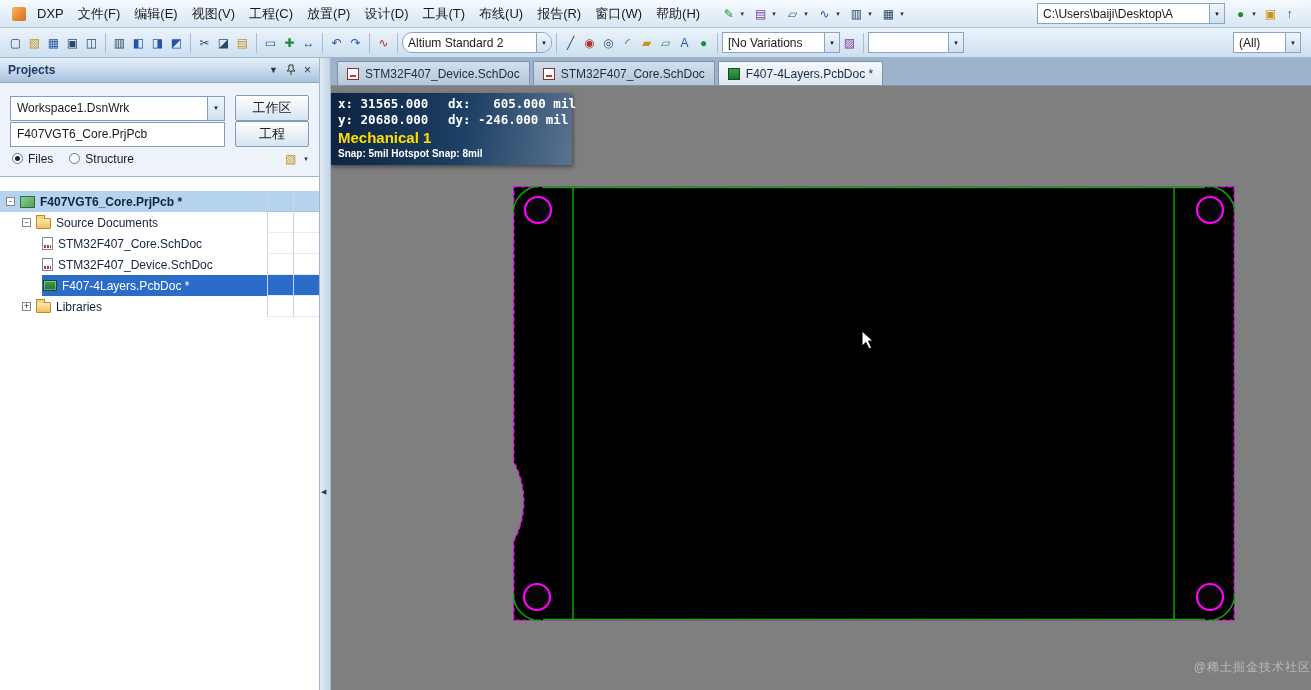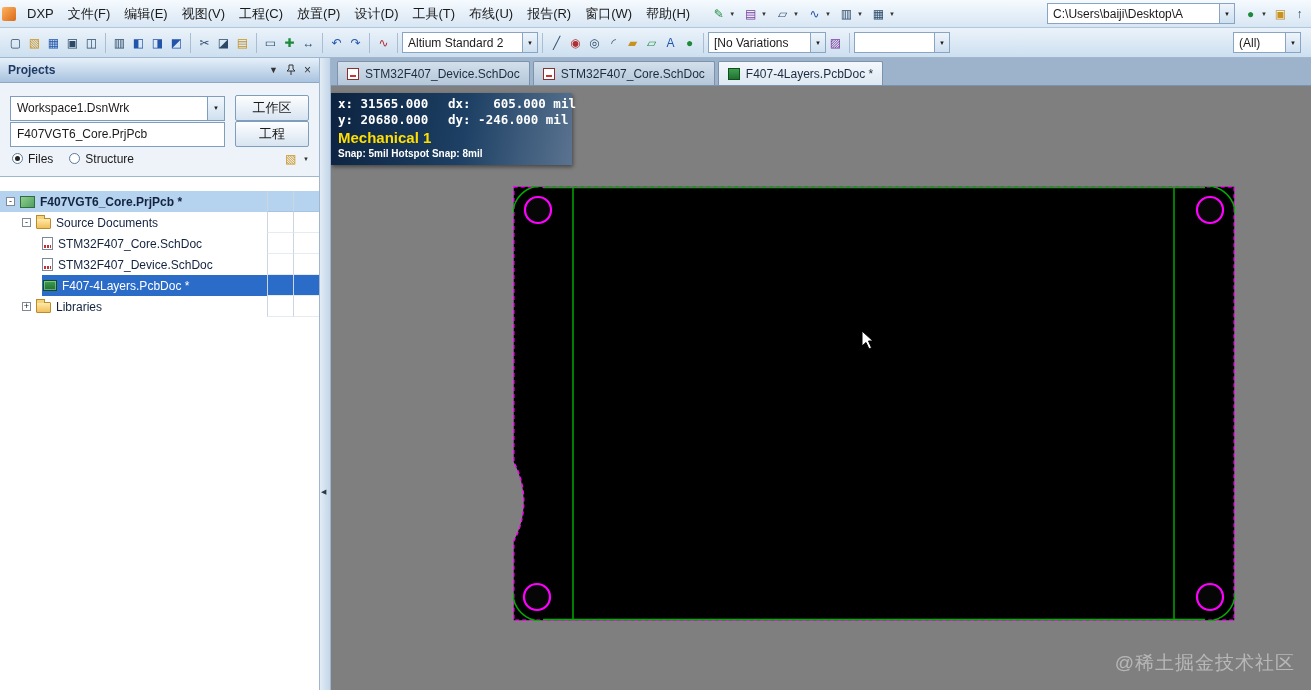--- a/index.html
+++ b/index.html
@@ -1,35 +1,35 @@
 <!DOCTYPE html>
 <html style="--selection: #2a6cc8; --row_highlight: #b5d2ef; --board_outline: #ff00ff; --board_silk: #00b200; --hud_layer: #ffdf00; --canvas_bg: #7f7f7f; --board_bg: #000000;"><head>
 <meta charset="utf-8">
 <style>
   * { box-sizing: border-box; margin: 0; padding: 0; }
   html,body { width:1311px; height:690px; overflow:hidden; }
   body { font-family:"Liberation Sans",sans-serif; font-size:12px; background:#d6e4f2; color:#1a1a1a; }
 
   
-  .menubar { height:28px; display:flex; align-items:center; background:linear-gradient(#f5fafe,#d8e6f4); border-bottom:1px solid #b3c7db; padding:0 2px; }
+  .menubar { height:28px; display:flex; align-items:center; background:linear-gradient(#f5fafe,#d8e6f4); border-bottom:1px solid #b3c7db; padding:0 12px; }
   .app-logo { width:14px; height:14px; background:linear-gradient(135deg,#ffb25e,#d86a1a); border-radius:2px; margin-right:4px; }
   .menu-item { padding:4px 7px; font-size:13px; white-space:nowrap; }
   .mb-tools { display:flex; align-items:center; margin-left:10px; }
   .tool-dd { display:flex; align-items:center; padding:1px 2px; margin-right:2px; }
   .tbtn { width:19px; height:19px; display:inline-flex; align-items:center; justify-content:center; font-size:12px; color:#2c4a68; }
   .dd { font-size:6px; color:#333; margin-left:1px; }
   .combo { background:#fff; border:1px solid #88a5c4; height:21px; display:flex; align-items:center; padding-left:5px; font-size:12px; white-space:nowrap; overflow:hidden; }
   .combo .ddb { margin-left:auto; width:15px; height:100%; background:linear-gradient(#eef4fb,#cfe0f0); border-left:1px solid #88a5c4; display:flex; align-items:center; justify-content:center; font-size:6px; flex:none; }
   .path-combo { width:188px; margin-left:auto; }
   .c-yellow{color:#c9921f} .c-blue{color:#2255aa} .c-green{color:#1d8a3a} .c-red{color:#b03030} .c-purple{color:#7a3a9a}
 
   
   .toolbar { height:30px; display:flex; align-items:center; background:linear-gradient(#ebf3fa,#cddff0); border-bottom:1px solid #9fb6cc; padding:0 6px; }
   .sep { width:1px; height:20px; background:#a9bed2; margin:0 4px; flex:none; }
-  .style-combo { width:136px; } .variant-combo { width:118px; } .empty-combo { width:96px; } .filter-combo { width:68px; margin-left:auto; margin-right:4px; }
+  .style-combo { width:150px;border-radius:10px; } .variant-combo { width:118px; } .empty-combo { width:96px; } .filter-combo { width:68px; margin-left:auto; margin-right:4px; }
 
   
   .main { display:flex; height:632px; }
   .left-panel { width:320px; flex:none; background:#eef3f9; display:flex; flex-direction:column; border-right:1px solid #9fb6cc; }
   .panel-header { height:25px; flex:none; background:linear-gradient(#e6f0fa,#a9c3df); border-bottom:1px solid #8fa8c4; display:flex; align-items:center; padding:0 8px; }
   .panel-title { font-weight:bold; color:#1f3b63; }
   .ph-icons { margin-left:auto; display:flex; align-items:center; gap:8px; color:#333; }
   .ph-icons span { font-size:9px; cursor:default; }
   .panel-controls { padding:12px 10px 6px; display:flex; flex-direction:column; gap:0; }
   .ctrl-row { display:flex; gap:10px; align-items:center; }
@@ -75,21 +75,21 @@
   .canvas { flex:1; position:relative; background:var(--canvas_bg); overflow:hidden; }
 
   .hud { position:absolute; left:0; top:7px; width:241px; padding:3px 7px 5px; background:linear-gradient(100deg,#0c2340 0%,#1d4064 55%,#5a7390 100%); color:#fff; box-shadow:1px 2px 4px rgba(0,0,0,.45); }
   .hud-line { display:flex; font-family:"DejaVu Sans Mono",monospace; font-weight:bold; font-size:12.5px; line-height:16px; white-space:pre; }
   .hud-line .l { width:110px; flex:none; }
   .hud-layer { color:var(--hud_layer); font-size:15px; font-weight:bold; line-height:19px; }
   .hud-snap { font-size:10px; font-weight:bold; line-height:13px; }
 
   .board-svg { position:absolute; left:182px; top:100px; }
   .cursor { position:absolute; left:530px; top:244px; }
-  .watermark { position:absolute; right:16px; bottom:14px; color:rgba(240,240,240,.5); font-size:19px; letter-spacing:1px; }
+  .watermark { position:absolute; right:0; bottom:14px; color:rgba(240,240,240,.5); font-size:12px; letter-spacing:1px; }
 </style>
 </head>
 <body>
 
 <div class="menubar">
   <span class="app-logo"></span>
   <span class="menu-item">DXP</span>
   <span class="menu-item">文件(F)</span>
   <span class="menu-item">编辑(E)</span>
   <span class="menu-item">视图(V)</span>

